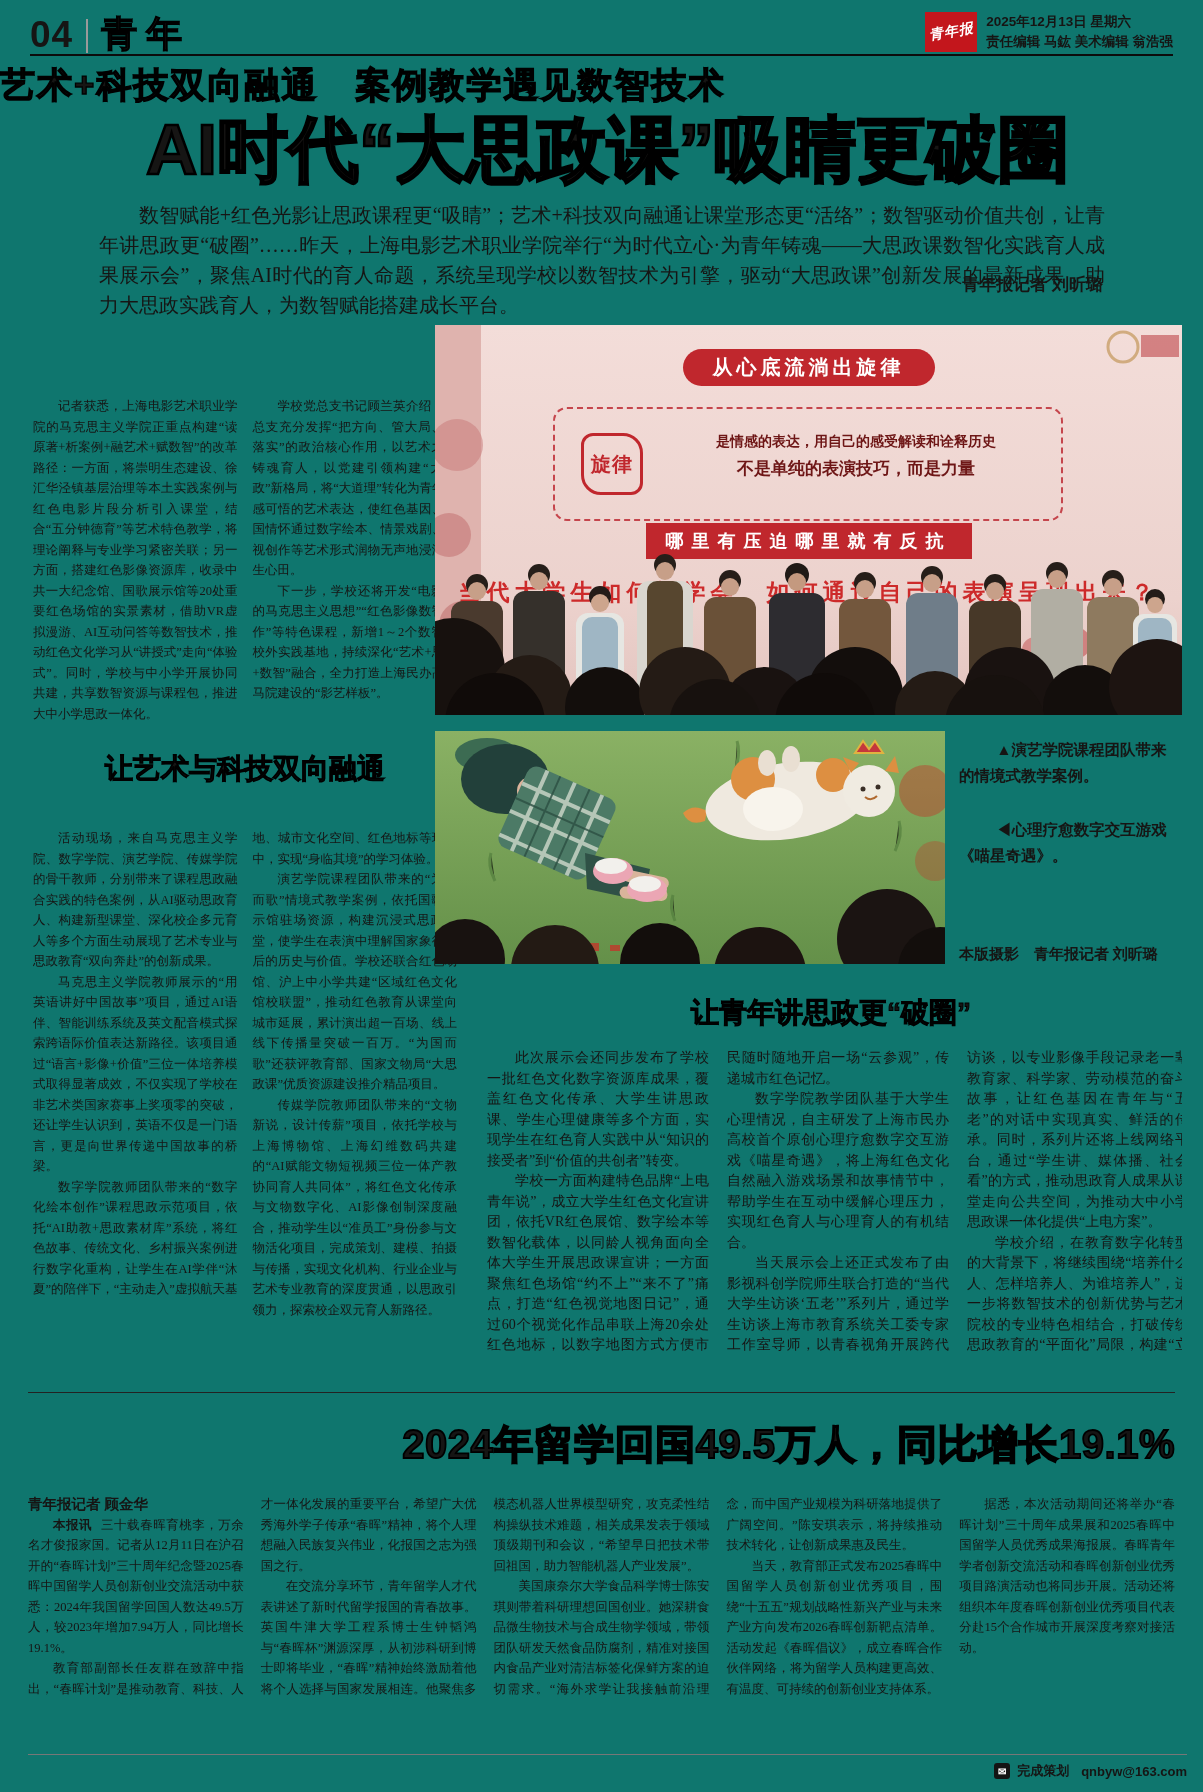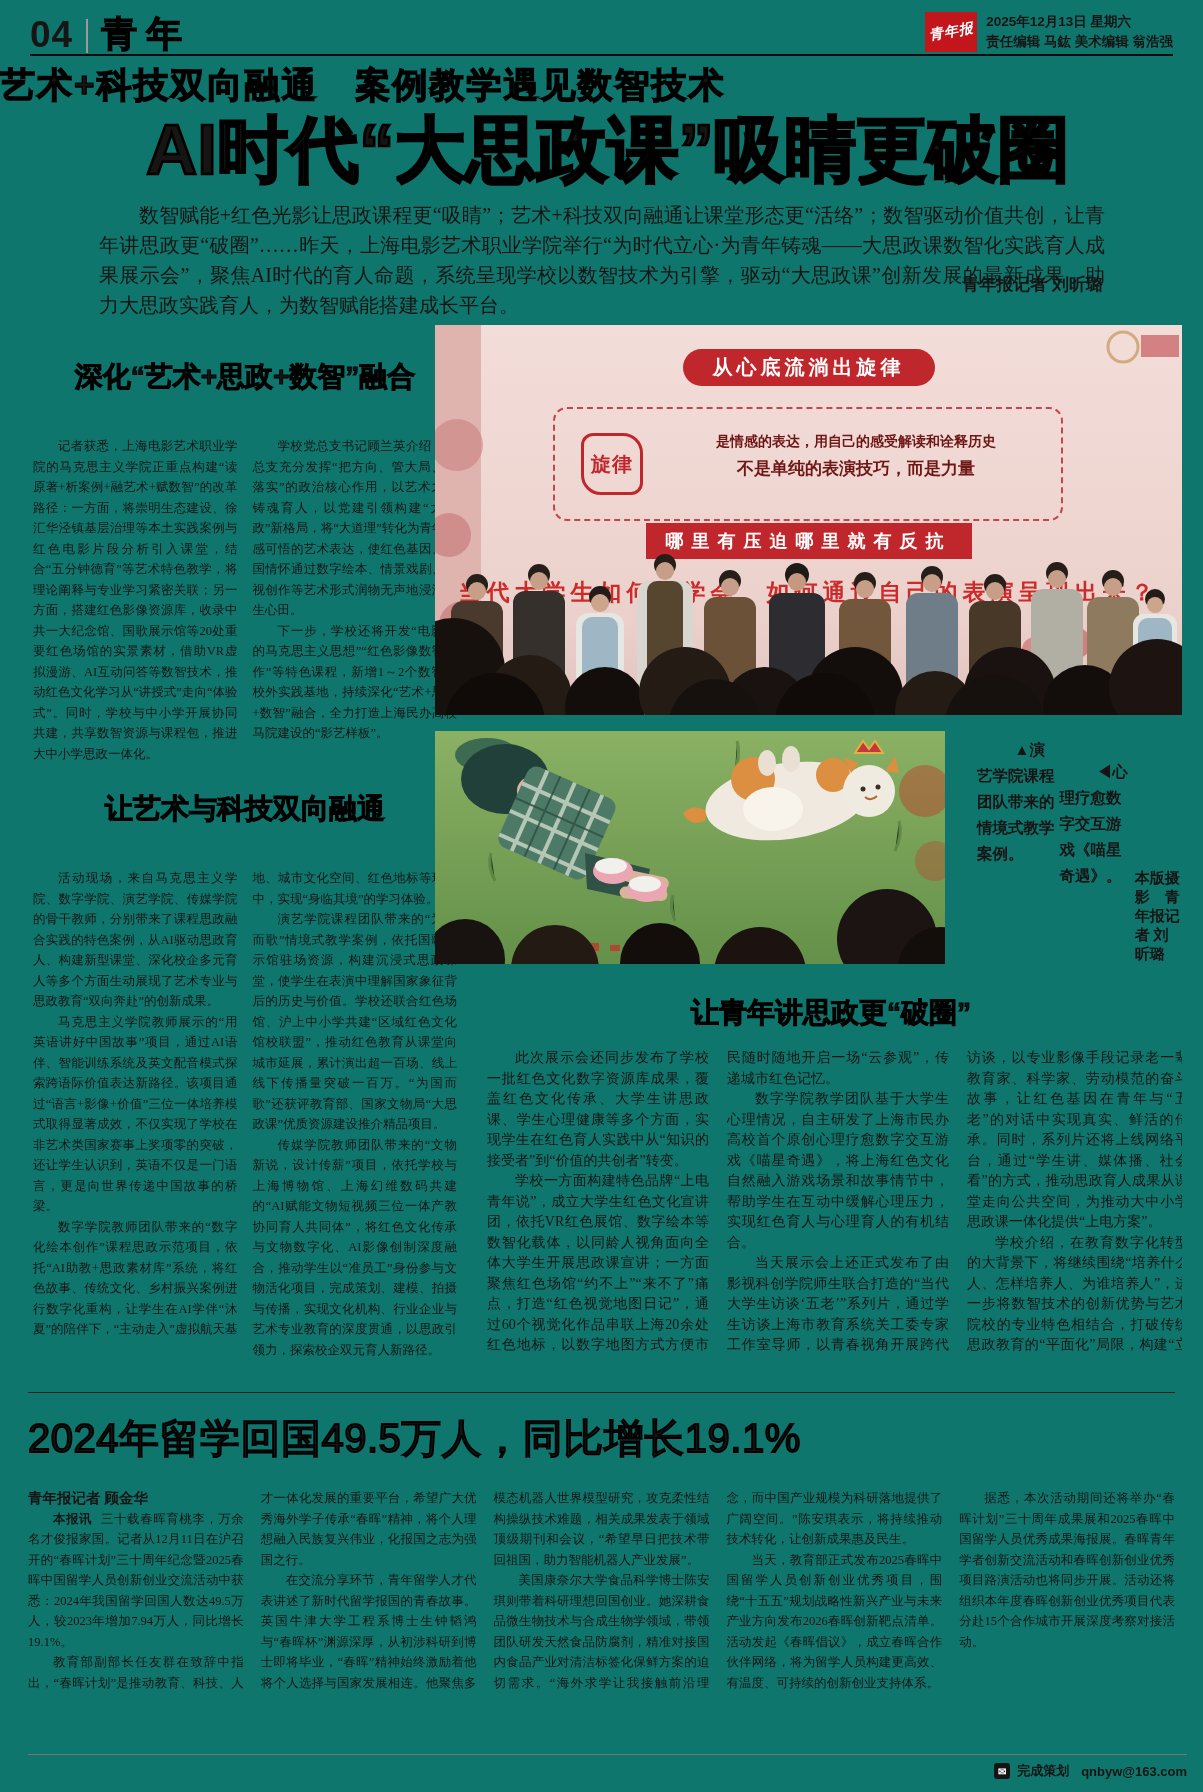--- a/index.html
+++ b/index.html
@@ -59,34 +59,34 @@
   .p1-q2{font-size:17px;line-height:28px;}
   .p1-slogan{position:absolute;top:198px;left:50%;transform:translateX(-50%);
              background:#c0272d;color:#fff;font-size:18px;font-weight:700;letter-spacing:8px;
              padding:6px 20px;white-space:nowrap;}
   .p1-question{position:absolute;top:252px;left:0;width:100%;text-align:center;color:#cd2a2a;
                font-size:23px;font-weight:900;letter-spacing:5px;white-space:nowrap;}
 
   
   .row2{display:flex;margin-top:16px;height:235px;}
   .photo2{position:relative;width:510px;height:233px;overflow:hidden;background:#79a258;flex:none;}
-  .capcol{width:221px;margin-left:32px;display:flex;flex-direction:row;}
+  .capcol{width:221px;margin-left:14px;display:flex;flex-direction:column;}
   .cap{font-size:15.5px;font-weight:700;line-height:26px;text-indent:2.4em;}
   .cap.c1{margin-top:6px;}
   .cap.c2{margin-top:28px;}
   .credit{margin-top:auto;font-size:15px;font-weight:700;text-align:left;padding-bottom:2px;}
 
   .sec-head3-wrap{margin-left:45px;margin-top:28px;}
   .body3col{margin-left:52px;margin-top:16px;width:702px;height:316px;overflow:hidden;
             column-count:3;column-gap:18px;font-size:14px;line-height:20.5px;text-align:justify;}
 
   
   .bottom{position:absolute;left:28px;top:1392px;width:1147px;border-top:1.5px solid #222;}
-  .b-title{text-align:left;font-size:40px;font-weight:400;-webkit-text-stroke:1.8px #000;
-           margin-top:18px;letter-spacing:0.5px;}
+  .b-title{text-align:right;font-size:40px;font-weight:700;-webkit-text-stroke:1.8px #000;
+           margin-top:24px;letter-spacing:0.5px;}
   .b-cols{margin-top:22px;column-count:5;column-gap:17px;height:262px;overflow:hidden;
           font-size:12.5px;line-height:20.5px;text-align:justify;}
   .b-byline{font-weight:700;font-size:14.5px;margin:0 0 20px 0;text-indent:0 !important;}
   .lede{margin-right:9px;font-weight:900;}
 
   
   .footer{position:absolute;left:28px;right:28px;bottom:12px;border-top:1px solid #777;
           padding-top:7px;display:flex;justify-content:flex-end;align-items:center;
           font-size:13px;font-weight:700;}
   .contact-icon{width:16px;height:16px;background:#141414;color:#fff;border-radius:3px;
@@ -114,21 +114,20 @@
       </span>
     </div>
   </div>
 
   <div class="kicker sans">艺术+科技双向融通　案例教学遇见数智技术</div>
   <div class="bigtitle sans">AI时代“大思政课”吸睛更破圈</div>
   <div class="lead">数智赋能+红色光影让思政课程更“吸睛”；艺术+科技双向融通让课堂形态更“活络”；数智驱动价值共创，让青年讲思政更“破圈”……昨天，上海电影艺术职业学院举行“为时代立心·为青年铸魂——大思政课数智化实践育人成果展示会”，聚焦AI时代的育人命题，系统呈现学校以数智技术为引擎，驱动“大思政课”创新发展的最新成果，助力大思政实践育人，为数智赋能搭建成长平台。</div>
   <div class="lead-byline sans">青年报记者 刘昕璐</div>
 
   <div class="rail">
-    <div class="sec-head sans">深化“艺术+思政+数智”融合</div>
     <div class="body2col">
       <p>记者获悉，上海电影艺术职业学院的马克思主义学院正重点构建“读原著+析案例+融艺术+赋数智”的改革路径：一方面，将崇明生态建设、徐汇华泾镇基层治理等本土实践案例与红色电影片段分析引入课堂，结合“五分钟德育”等艺术特色教学，将理论阐释与专业学习紧密关联；另一方面，搭建红色影像资源库，收录中共一大纪念馆、国歌展示馆等20处重要红色场馆的实景素材，借助VR虚拟漫游、AI互动问答等数智技术，推动红色文化学习从“讲授式”走向“体验式”。同时，学校与中小学开展协同共建，共享数智资源与课程包，推进大中小学思政一体化。</p>
       <p>学校党总支书记顾兰英介绍，党总支充分发挥“把方向、管大局、保落实”的政治核心作用，以艺术之名铸魂育人，以党建引领构建“大思政”新格局，将“大道理”转化为青年可感可悟的艺术表达，使红色基因、家国情怀通过数字绘本、情景戏剧、影视创作等艺术形式润物无声地浸润学生心田。</p>
       <p>下一步，学校还将开发“电影中的马克思主义思想”“红色影像数智创作”等特色课程，新增1～2个数智化校外实践基地，持续深化“艺术+思政+数智”融合，全力打造上海民办高校马院建设的“影艺样板”。</p>
     </div>
     <div class="sec-head h2 sans">让艺术与科技双向融通</div>
     <div class="body2col">
       <p>活动现场，来自马克思主义学院、数字学院、演艺学院、传媒学院的骨干教师，分别带来了课程思政融合实践的特色案例，从AI驱动思政育人、构建新型课堂、深化校企多元育人等多个方面生动展现了艺术专业与思政教育“双向奔赴”的创新成果。</p>
       <p>马克思主义学院教师展示的“用英语讲好中国故事”项目，通过AI语伴、智能训练系统及英文配音模式探索跨语际价值表达新路径。该项目通过“语言+影像+价值”三位一体培养模式取得显著成效，不仅实现了学校在非艺术类国家赛事上奖项零的突破，还让学生认识到，英语不仅是一门语言，更是向世界传递中国故事的桥梁。</p>
       <p>数字学院教师团队带来的“数字化绘本创作”课程思政示范项目，依托“AI助教+思政素材库”系统，将红色故事、传统文化、乡村振兴案例进行数字化重构，让学生在AI学伴“沐夏”的陪伴下，“主动走入”虚拟航天基地、城市文化空间、红色地标等环境中，实现“身临其境”的学习体验。</p>

